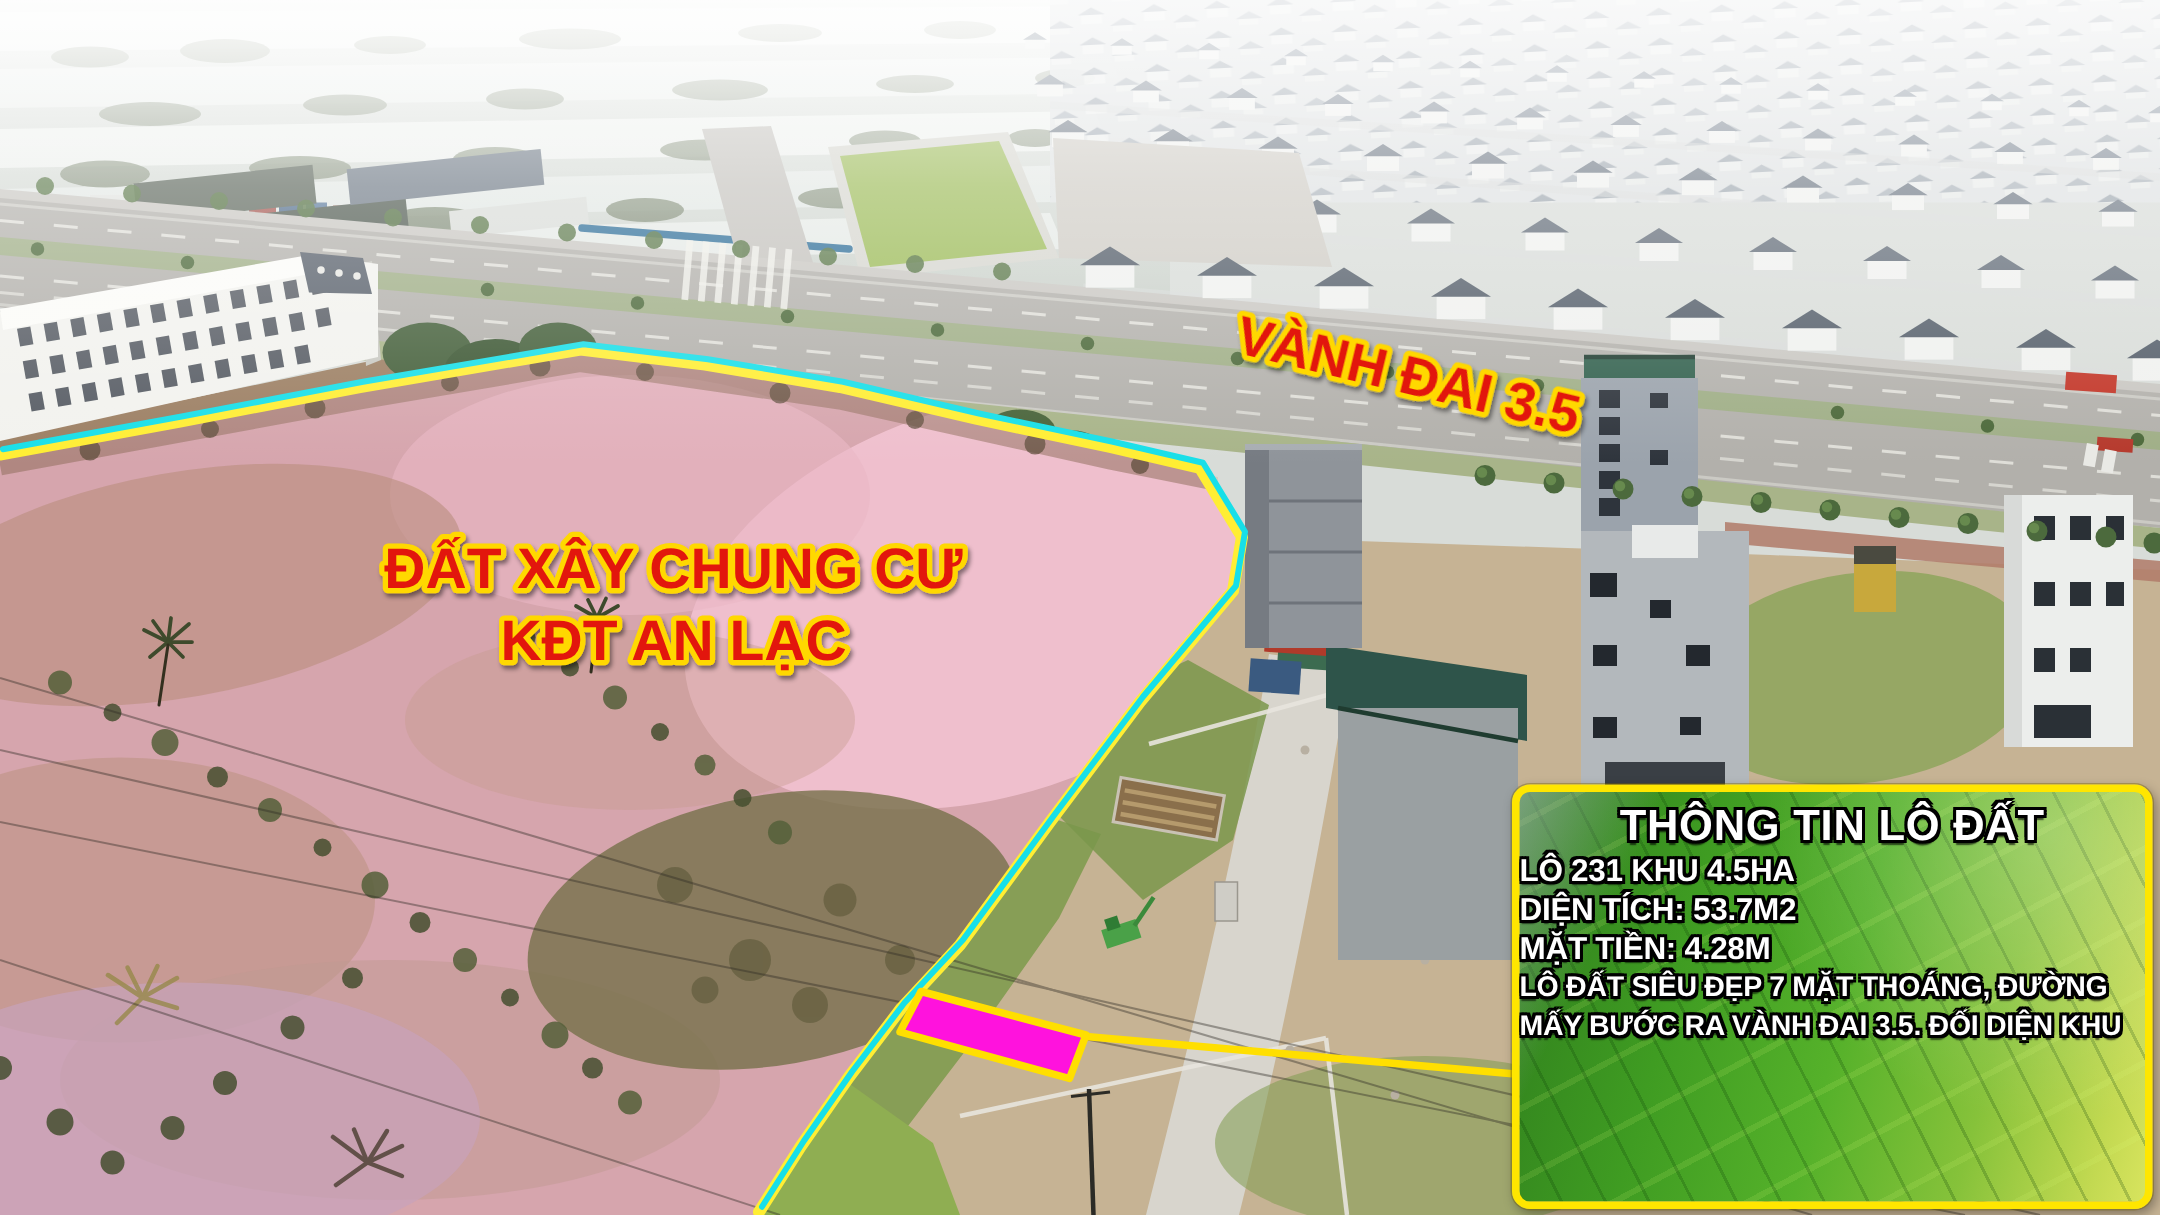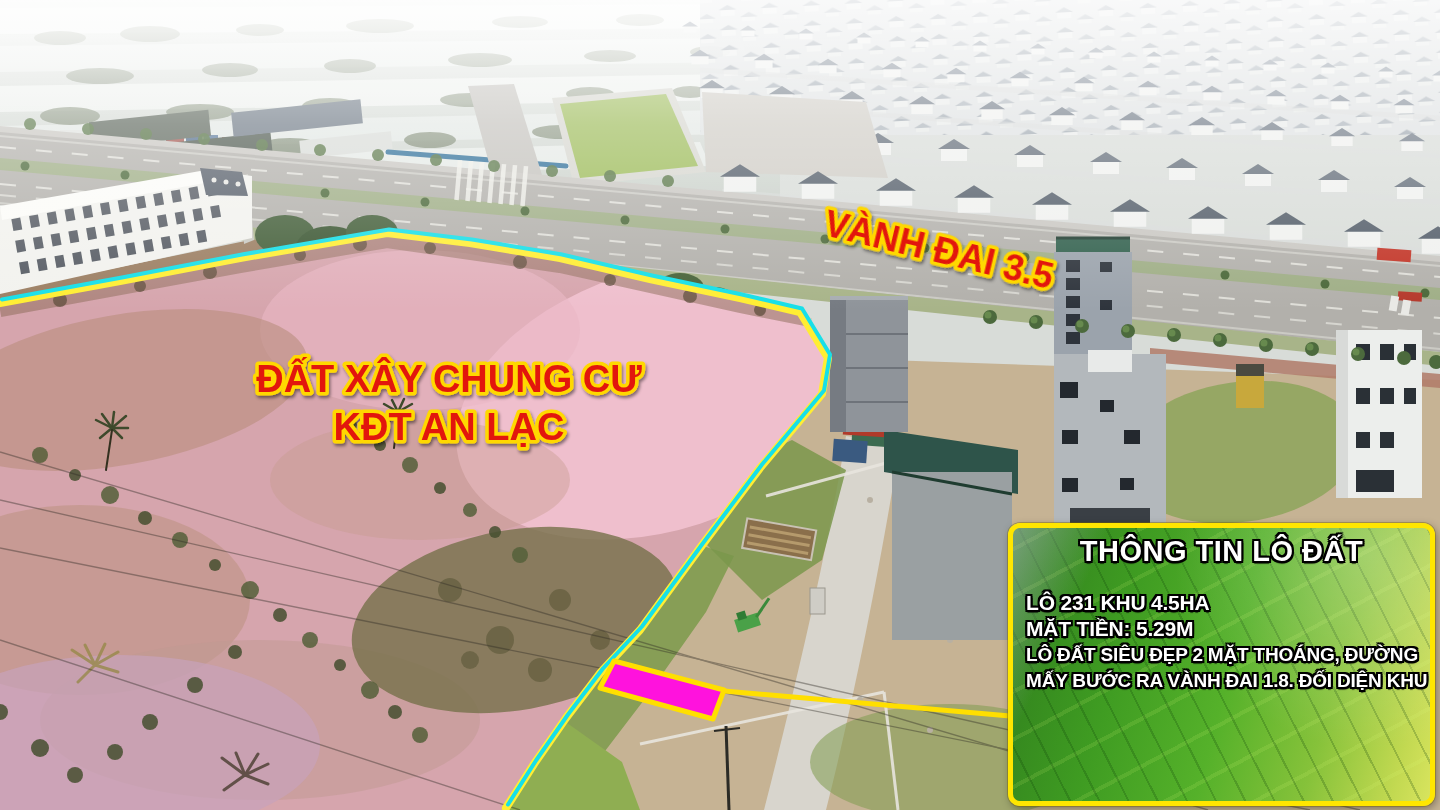--- a/index.html
+++ b/index.html
@@ -19,21 +19,21 @@
       linear-gradient(105deg,#2f7d1d 0%,#3f9c22 28%,#55b12a 52%,#86c23a 74%,#c2d951 92%,#d8e45e 100%);
     box-shadow:0 0 0 1px rgba(120,100,0,.4), 2px 3px 8px rgba(0,0,0,.35);
     overflow:hidden;
   }
   .info-title{
     margin-top:7px;text-align:center;color:#fff;font-weight:bold;
     font-size:29px;letter-spacing:.5px;
     text-shadow:-2px -2px 0 #000,0 -2px 0 #000,2px -2px 0 #000,-2px 0 0 #000,
                  2px 0 0 #000,-2px 2px 0 #000,0 2px 0 #000,2px 2px 0 #000,0 3px 1px rgba(0,0,0,.65);
   }
-  .info-lines{margin-top:22px;padding-left:13px;padding-right:6px;}
+  .info-lines{padding-right:6px;}
   .info-line{
     color:#fff;font-weight:bold;font-size:19px;line-height:26px;
     letter-spacing:-0.2px;white-space:nowrap;
     text-shadow:-2px -2px 0 #000,0 -2px 0 #000,2px -2px 0 #000,-2px 0 0 #000,
                  2px 0 0 #000,-2px 2px 0 #000,0 2px 0 #000,2px 2px 0 #000,0 3px 1px rgba(0,0,0,.6);
   }
   .info-line.stat{font-size:21px;}
 </style>
 </head>
 <body>
@@ -594,18 +594,19 @@
     <text x="449" y="392" text-anchor="middle" class="svg-label" font-size="38" stroke-width="7">ĐẤT XÂY CHUNG CƯ</text>
     <text x="449" y="440" text-anchor="middle" class="svg-label" font-size="38" stroke-width="7">KĐT AN LẠC</text>
     <text transform="translate(936,262) rotate(13.5)" text-anchor="middle" class="svg-label" font-size="36" stroke-width="7">VÀNH ĐAI 3.5</text>
   </g>
 </svg>
 
   <div class="info-box">
     <div class="info-title">THÔNG TIN LÔ ĐẤT</div>
     <div class="info-lines">
       <div class="info-line stat">LÔ 231 KHU 4.5HA</div>
-      <div class="info-line stat">MẶT TIỀN: 5.29M</div>
-      <div class="info-line">LÔ ĐẤT SIÊU ĐẸP 2 MẶT THOÁNG, ĐƯỜNG</div>
-      <div class="info-line">MẤY BƯỚC RA VÀNH ĐAI 1.8. ĐỐI DIỆN KHU</div>
+      <div class="info-line stat">DIỆN TÍCH: 53.7M2</div>
+      <div class="info-line stat">MẶT TIỀN: 4.28M</div>
+      <div class="info-line">LÔ ĐẤT SIÊU ĐẸP 7 MẶT THOÁNG, ĐƯỜNG</div>
+      <div class="info-line">MẤY BƯỚC RA VÀNH ĐAI 3.5. ĐỐI DIỆN KHU</div>
     </div>
   </div>
 </div>
 
 </body></html>

